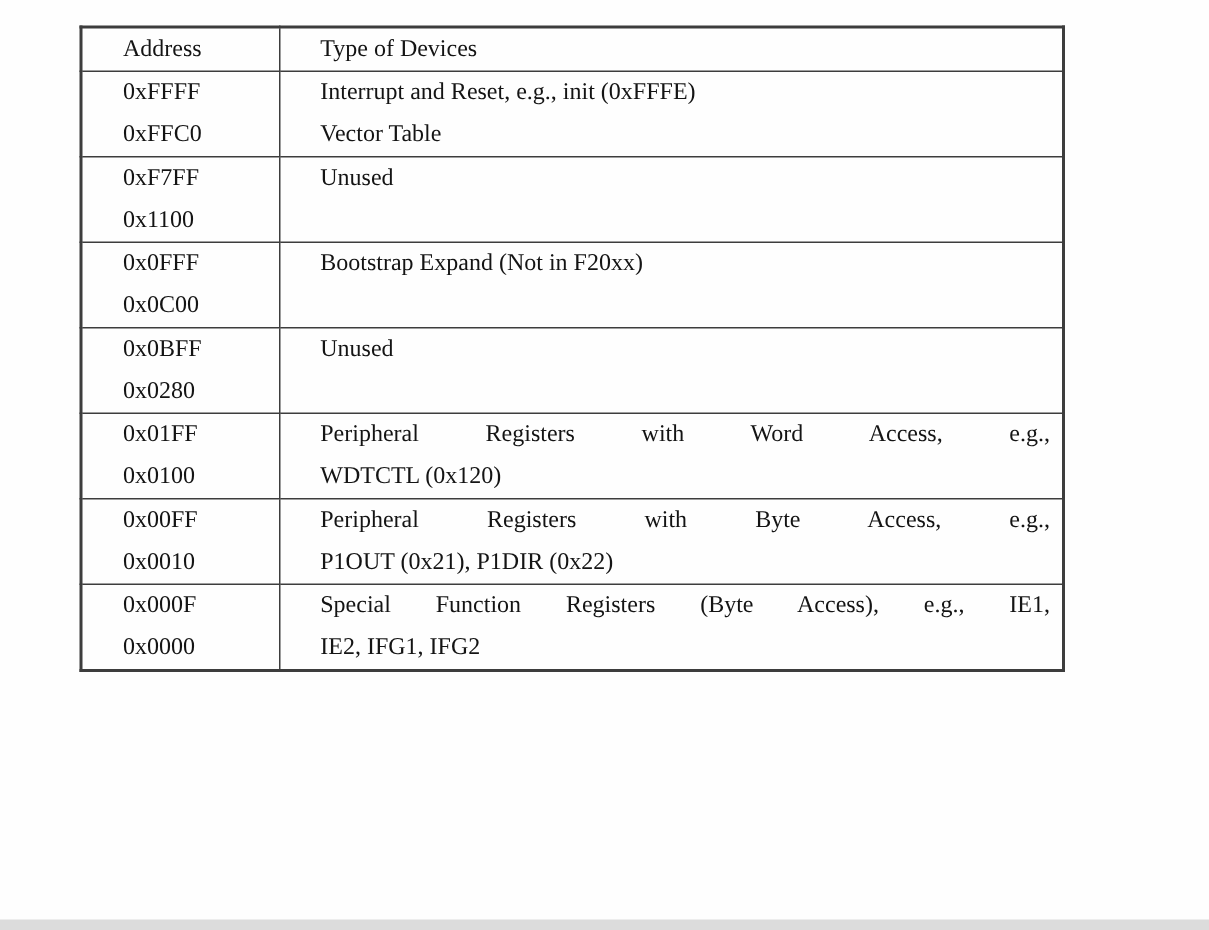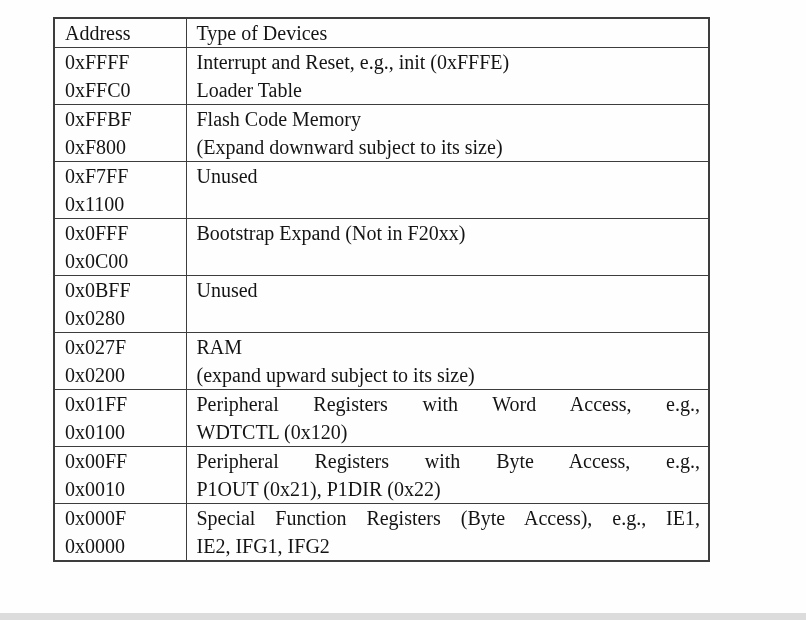--- a/index.html
+++ b/index.html
@@ -24,23 +24,23 @@
     border-collapse: collapse;
     table-layout: fixed;
     width: 655px;
     border: 2px solid #3d3d3d;
   }
   col.col-addr { width: 132px; }
   col.col-dev  { width: 523px; }
   .memmap th, .memmap td {
     border: 1px solid #3d3d3d;
     vertical-align: top;
-    font-size: 20px;
+    font-size: 16px;
     line-height: 28px;
-    padding: 0 8px 0 10px;
+    padding: 0 8px 0 27px;
     font-weight: normal;
     text-align: left;
     overflow: hidden;
   }
   .memmap th { height: 28px; }
   .memmap td { height: 56px; }
   .line { text-align: left; }
   .jl {
     text-align: justify;
     text-align-last: justify;
@@ -70,31 +70,21 @@
       </tr>
     </thead>
     <tbody id="memmap-body">
         <tr>
     <td>
             <div class="line">0xFFFF</div>
             <div class="line">0xFFC0</div>
           </td>
     <td>
             <div class="line">Interrupt and Reset, e.g., init (0xFFFE)</div>
-            <div class="line">Loader Table</div>
-          </td>
-  </tr>
-        <tr>
-    <td>
-            <div class="line">0xFFBF</div>
-            <div class="line">0xF800</div>
-          </td>
-    <td>
-            <div class="line">Flash Code Memory</div>
-            <div class="line">(Expand downward subject to its size)</div>
+            <div class="line">Vector Table</div>
           </td>
   </tr>
         <tr>
     <td>
             <div class="line">0xF7FF</div>
             <div class="line">0x1100</div>
           </td>
     <td>
             <div class="line">Unused</div>
           </td>
@@ -108,30 +98,20 @@
             <div class="line">Bootstrap Expand (Not in F20xx)</div>
           </td>
   </tr>
         <tr>
     <td>
             <div class="line">0x0BFF</div>
             <div class="line">0x0280</div>
           </td>
     <td>
             <div class="line">Unused</div>
-          </td>
-  </tr>
-        <tr>
-    <td>
-            <div class="line">0x027F</div>
-            <div class="line">0x0200</div>
-          </td>
-    <td>
-            <div class="line">RAM</div>
-            <div class="line">(expand upward subject to its size)</div>
           </td>
   </tr>
         <tr>
     <td>
             <div class="line">0x01FF</div>
             <div class="line">0x0100</div>
           </td>
     <td>
             <div class="line jl">Peripheral Registers with Word Access, e.g.,</div>
             <div class="line">WDTCTL (0x120)</div>

